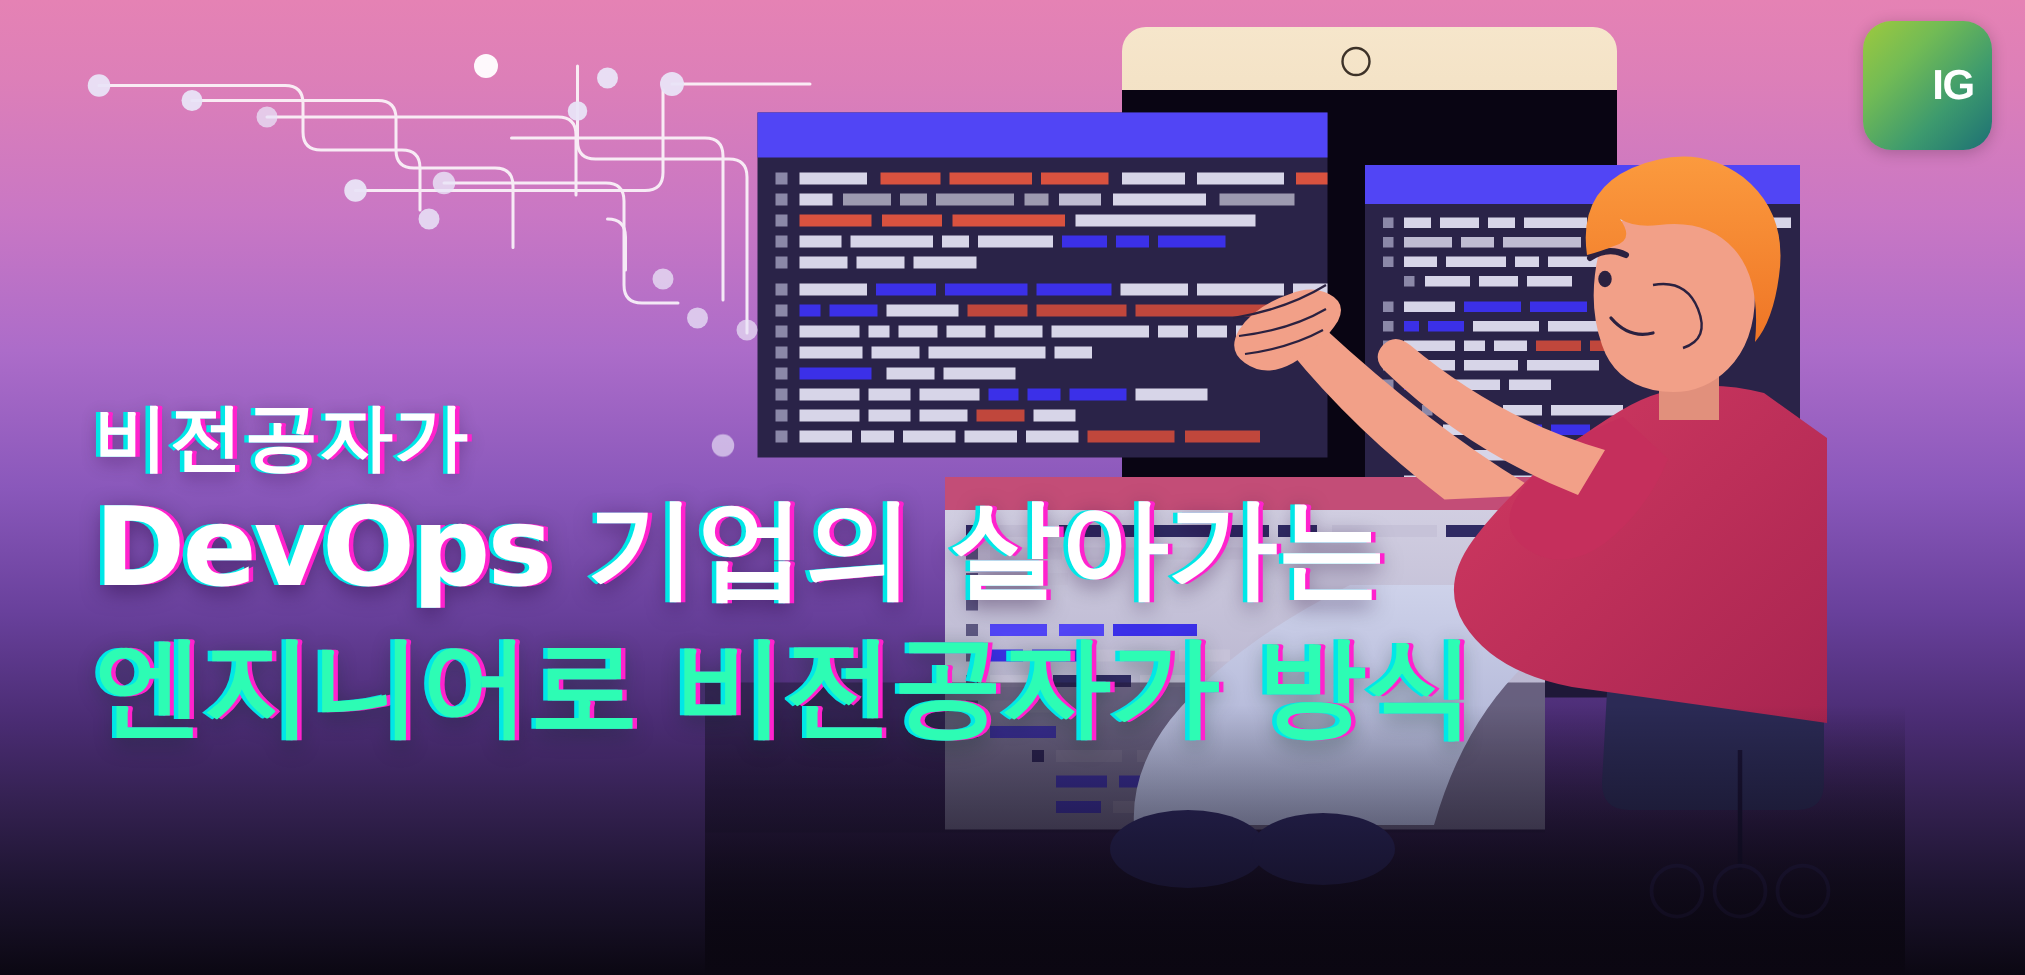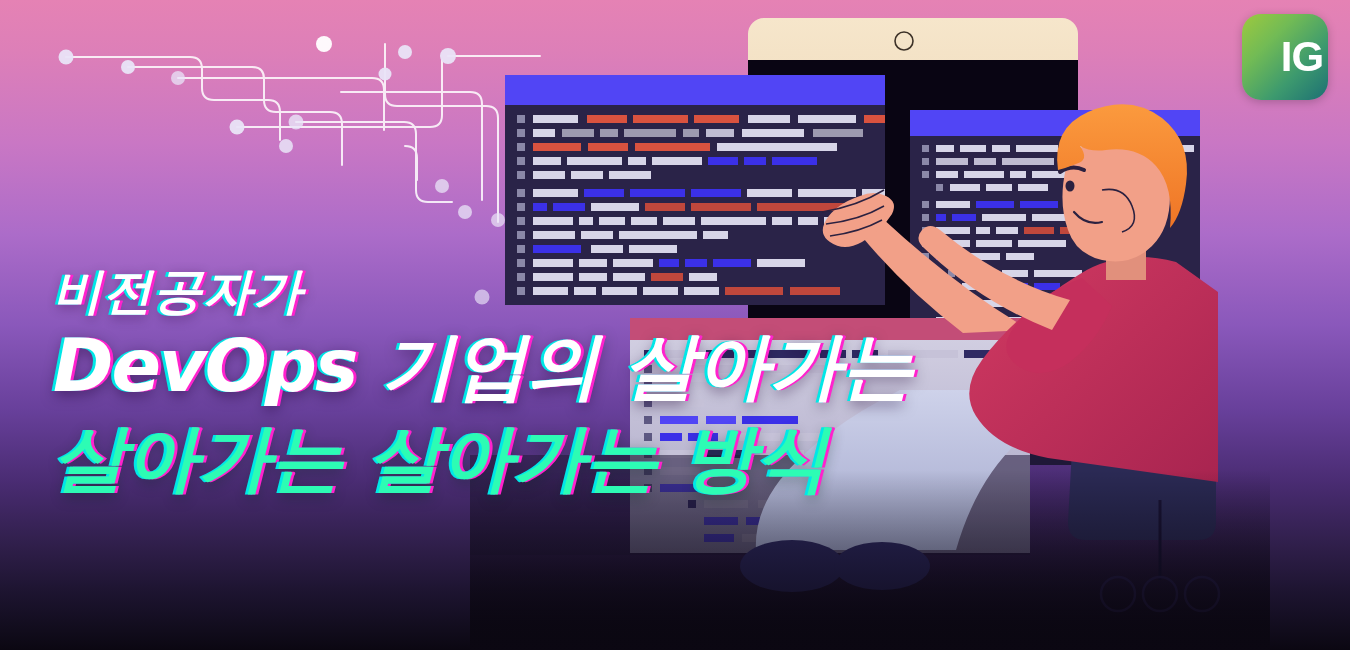--- a/index.html
+++ b/index.html
@@ -34,32 +34,31 @@
 
   
   .logo{
     position:absolute; right:22px; top:14px;
     width:86px; height:86px; border-radius:19px;
     background:linear-gradient(135deg,#9ec93e 0%,#72bb55 32%,#3d9a6e 66%,#1c6f74 100%);
     box-shadow:0 2px 10px rgba(0,0,0,.22);
     display:flex; align-items:center; justify-content:center;
   }
   .logo-txt{
-    color:#fff; font-weight:700; font-size:42px; letter-spacing:-1px;
+    color:#fff; font-weight:700; font-size:28px; letter-spacing:-1px;
     font-family:"Liberation Sans","DejaVu Sans",sans-serif;
     line-height:1;
     margin-left:34px;
   }
 
   
   .headline{
-    position:absolute; left:53px; top:265px; width:1230px;
+    position:absolute; left:63px; top:265px; width:1230px;
     z-index:30;
     font-family:"DejaVu Sans","Liberation Sans",sans-serif;
-    font-style:italic;
   }
   .kicker{
     font-size:49px; font-weight:700; color:#ffffff;
     letter-spacing:1px; line-height:1.12;
     text-shadow:-3px 0 0 #00e7e7, 3px 0 0 #ff22cd, 0 3px 12px rgba(40,0,60,.45);
   }
   .line-main{
     font-size:73px; font-weight:700; color:#ffffff;
     line-height:1.26; letter-spacing:-0.5px; white-space:nowrap;
     text-shadow:-3px 0 0 #00e7e7, 3px 0 0 #ff22cd, 0 4px 14px rgba(30,0,50,.5);
@@ -468,16 +467,16 @@
     </g>
   </svg>
 
   <div class="logo">
     <span class="logo-txt">IG</span>
   </div>
 
   <div class="headline">
     <div class="kicker">비전공자가</div>
     <div class="line-main"><span class="lat">DevOps</span><span> 기업의 살아가는</span></div>
-    <div class="line-accent">살아가는 살아가는 방식</div>
+    <div class="line-accent">엔지니어로 비전공자가 방식</div>
   </div>
 
 </div>
 
 </body></html>

